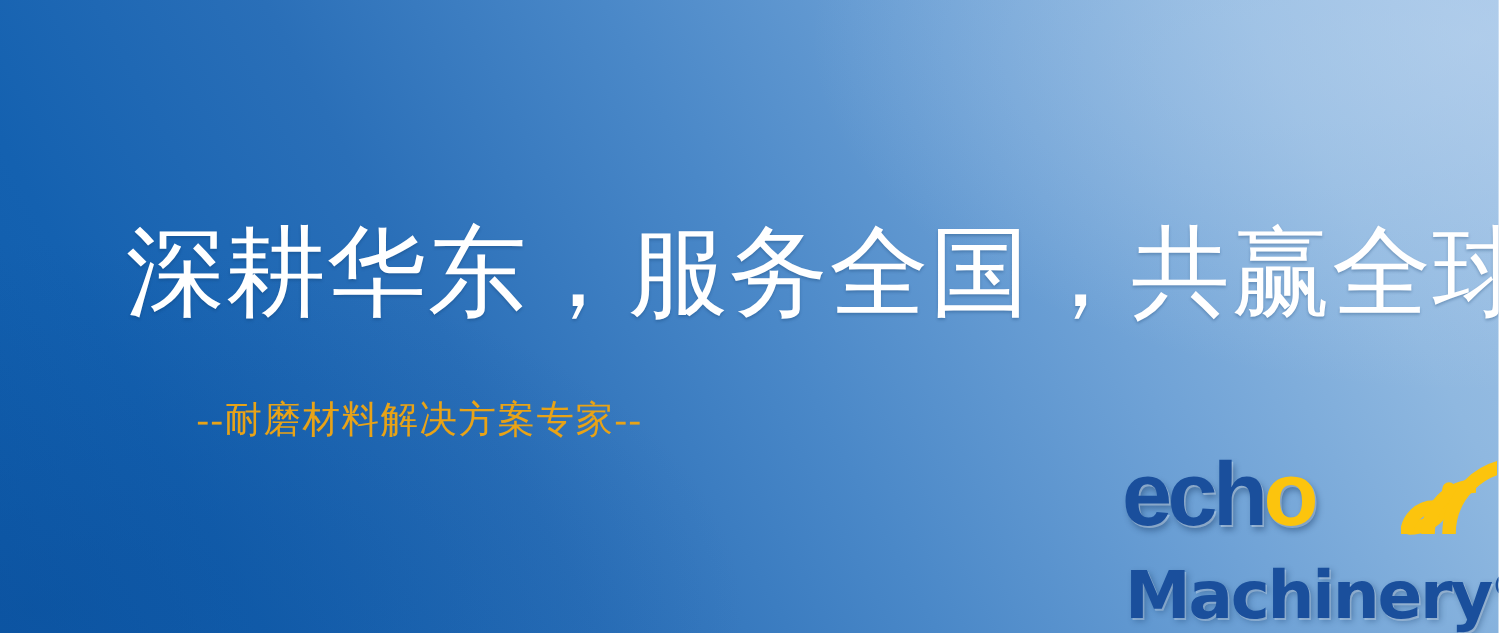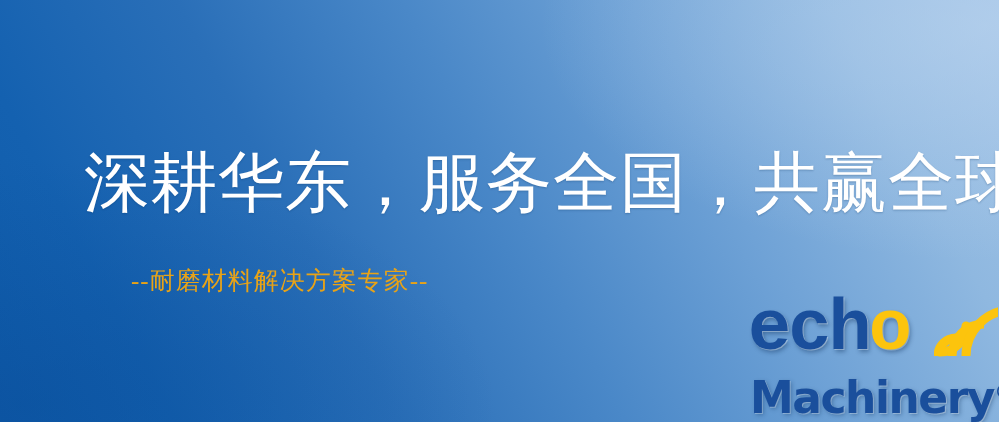--- a/index.html
+++ b/index.html
@@ -71,23 +71,23 @@
     position: absolute;
     left: 742px;
     top: 288px;
     width: 257px;
     height: 130px;
   }
   .logo-wordmark {
     position: absolute;
     left: 6px;
     top: 0px;
-    font-family: Liberation Mono, monospace;
+    font-family: Liberation Sans, sans-serif;
     font-weight: bold;
-    font-size: 72px;
+    font-size: 60px;
     line-height: 84px;
     letter-spacing: -3px;
     color: #1a4f9c;
     text-shadow:
       1px 1px 0 rgba(255,255,255,0.35),
       2px 3px 4px rgba(12,45,88,0.40);
   }
   .logo-wordmark .echo-o {
     color: #fcc40d;
     text-shadow:

